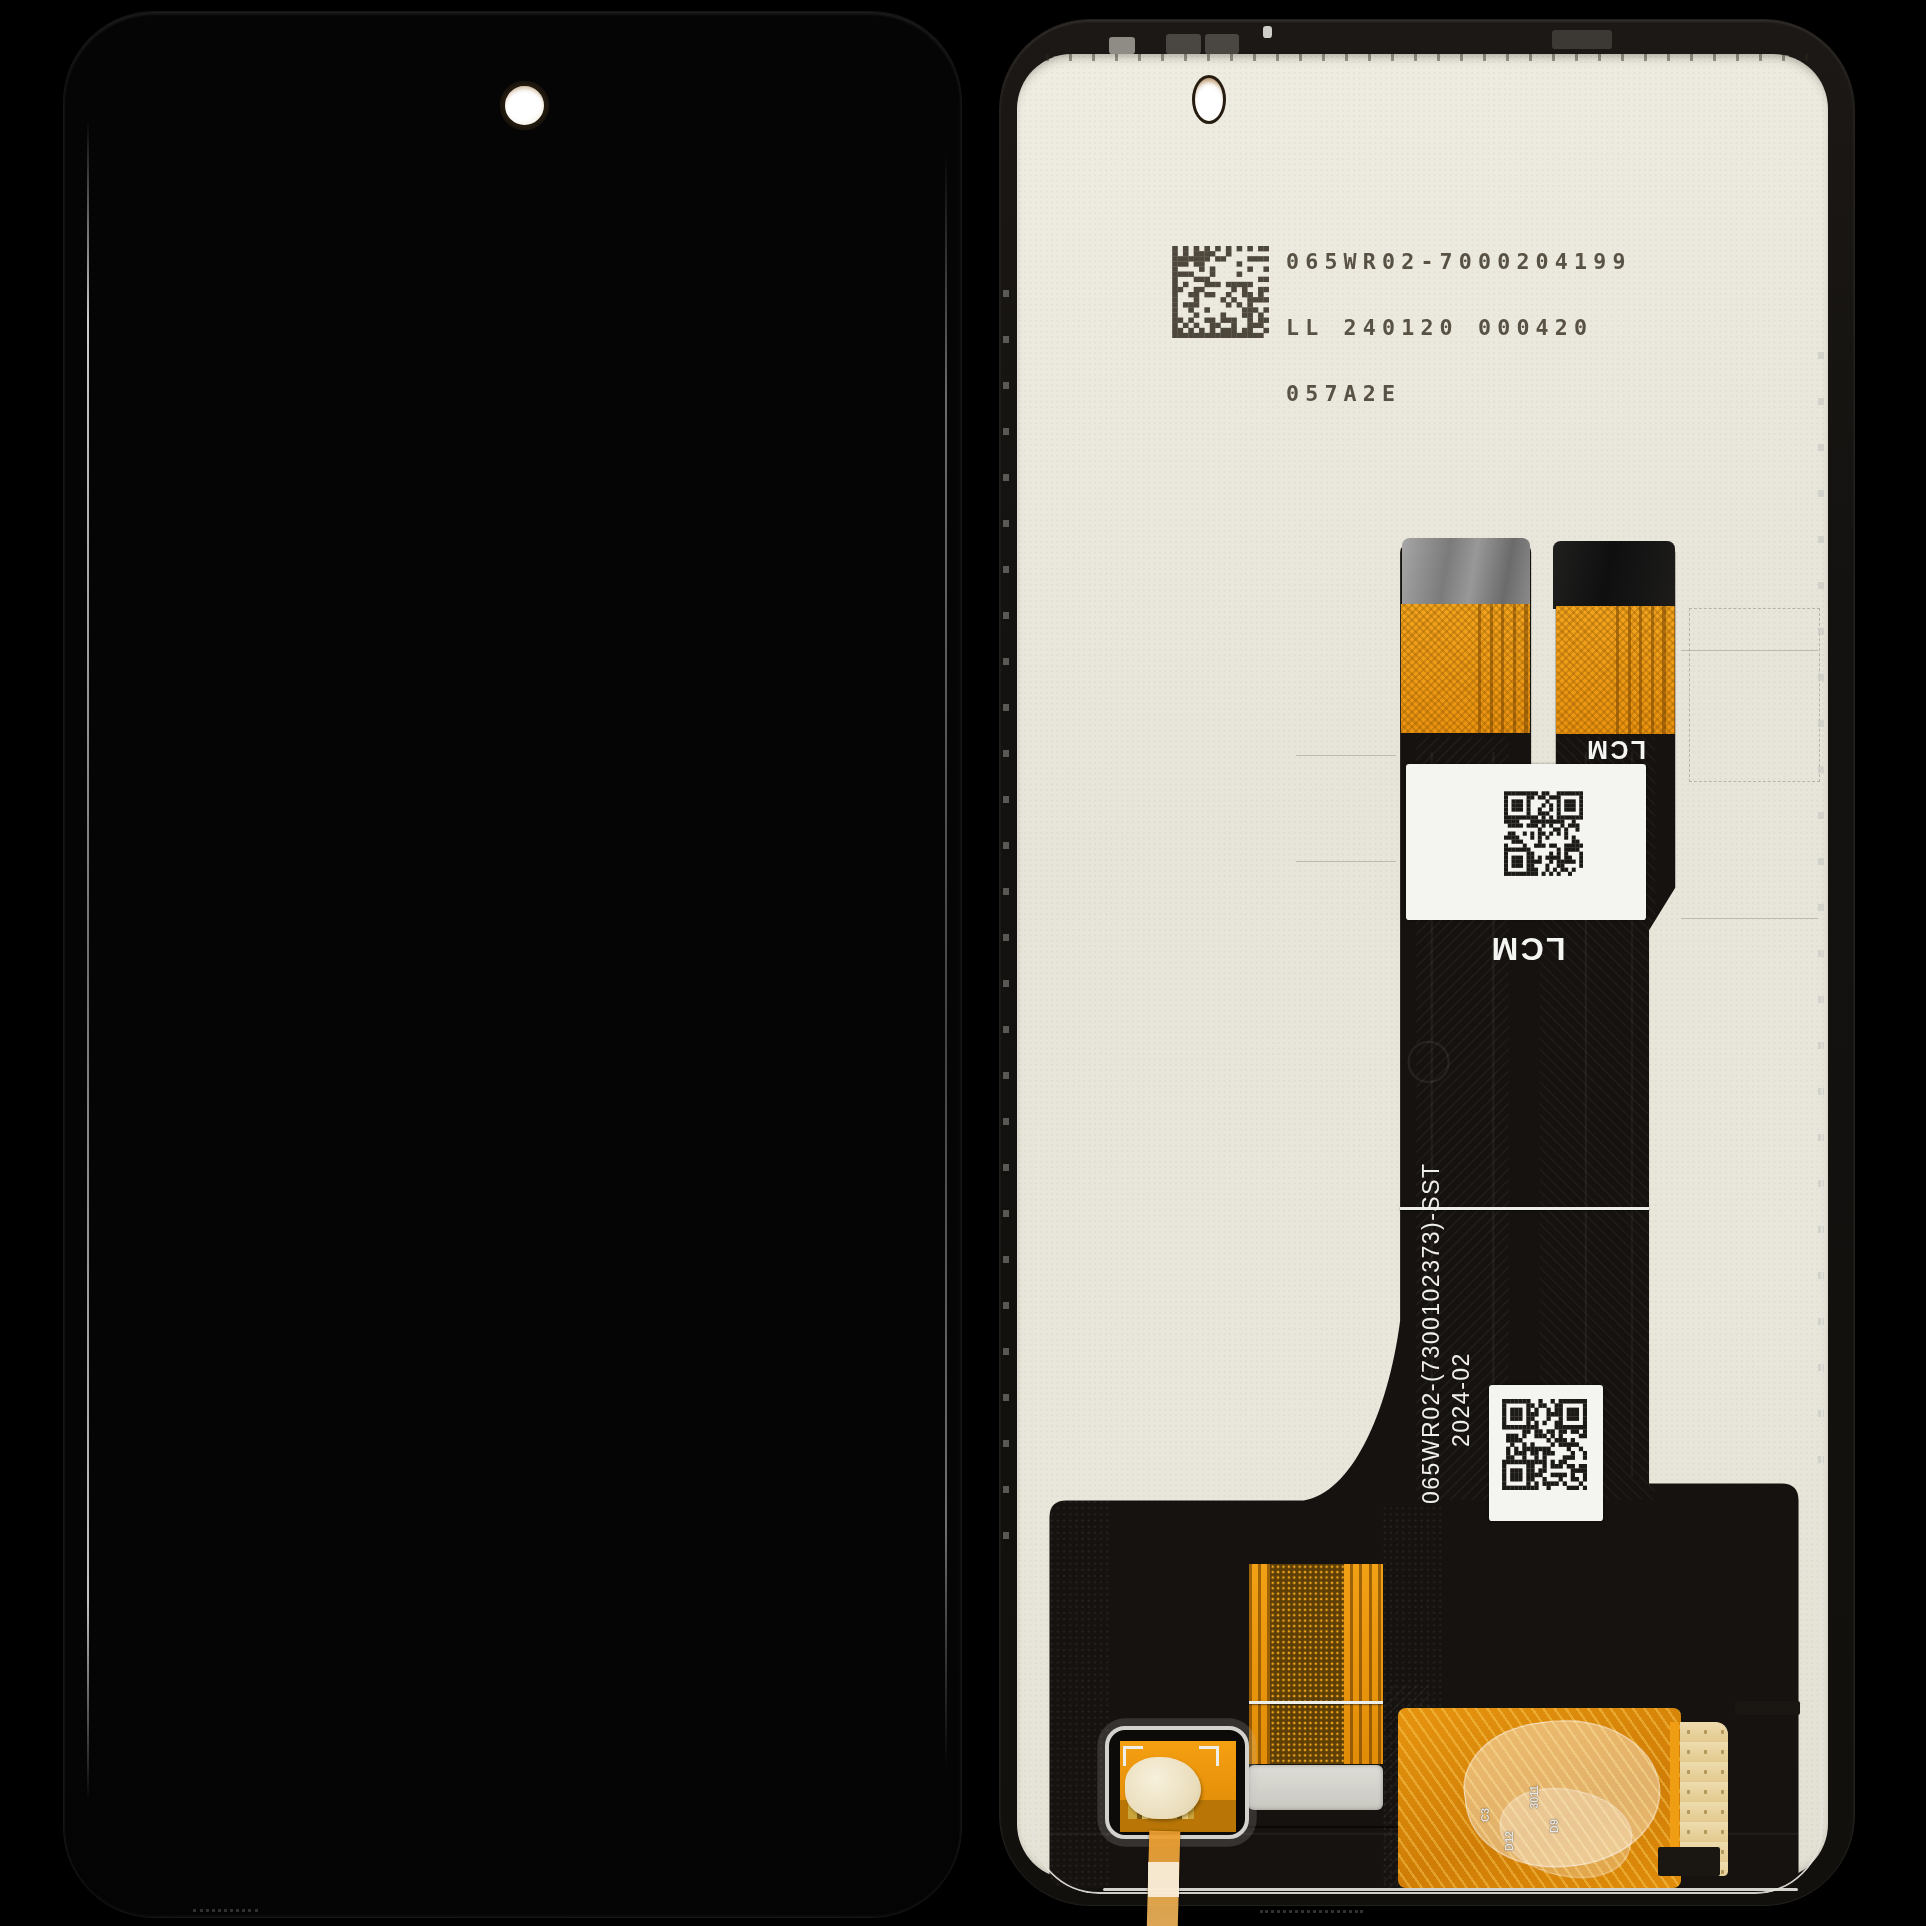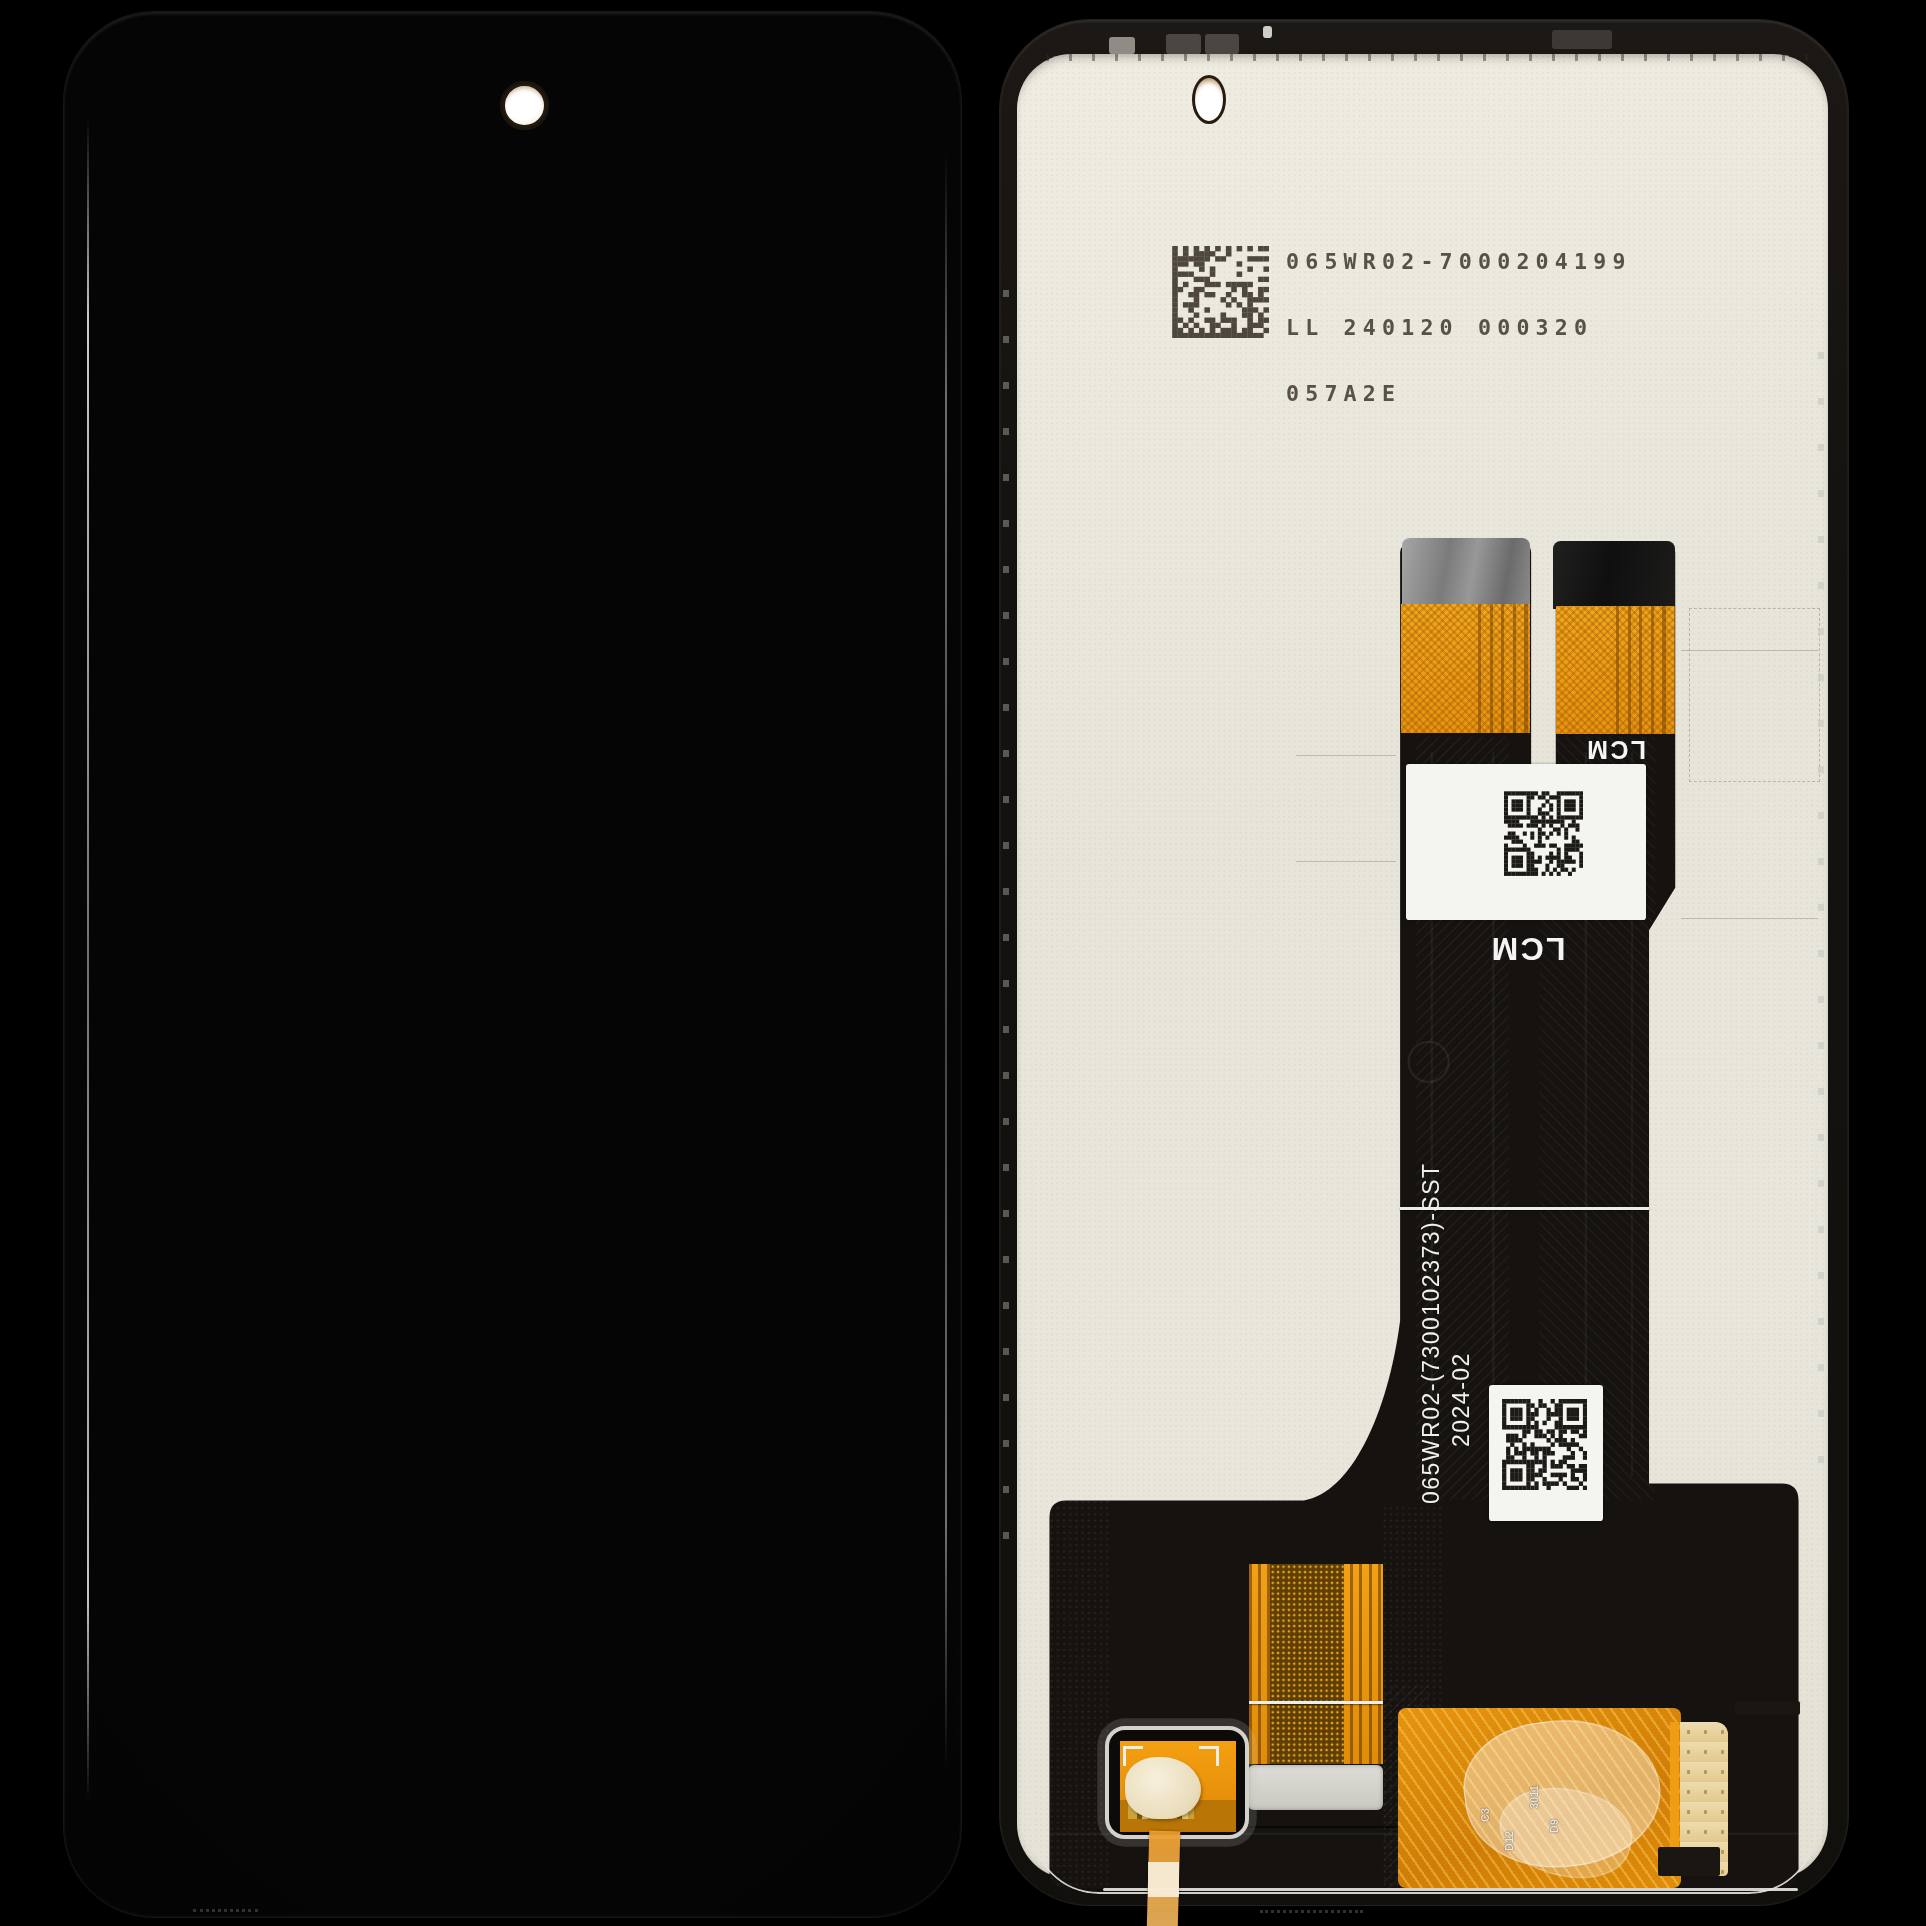--- a/index.html
+++ b/index.html
@@ -19,21 +19,21 @@
   .cam-hole{left:438px;top:71px;width:39px;height:39px;border-radius:50%;
     background:radial-gradient(circle at 45% 42%, #ffffff 55%, #f3eee2 80%, #e8dfc9 100%);
     border:3.1px solid #221a0e;
     box-shadow:0 0 0 2.3px rgba(70,50,25,.35), inset 0 4.6px 4.6px -2.3px rgba(150,95,30,.45);}
   .micro-dots{border-top:3.1px dotted rgba(255,255,255,.35);height:0;}
 
   
   .phone-back{left:999px;top:18.5px;width:848px;height:1885px;border-radius:91px;
     background:linear-gradient(180deg,#1b1815,#141210 30%,#12100d);
     border:0.8px solid #23201c;
-    box-shadow:inset 0 1.5px 2.3px rgba(160,160,160,.2);}
+    box-shadow:inset 0 1.5px 2.3px rgba(160,160,160,.2);padding-left:6px;}
   .inner-rim{left:31px;top:31px;right:31px;bottom:10.8px;border:2.3px solid rgba(228,227,220,.9);
     border-radius:68px;
     -webkit-mask-image:linear-gradient(180deg,transparent 0 42%,#000 60%);
     mask-image:linear-gradient(180deg,transparent 0 42%,#000 60%);}
   .panel{left:17px;top:34px;width:811px;height:1825px;border-radius:55px;
     background:
       radial-gradient(rgba(120,112,95,.08) 0.8px, transparent 1.1px),
       linear-gradient(165deg,#efece2,#e7e4d9 40%,#e9e6db 70%,#e3e0d4);
     background-size:5.4px 5.4px,100% 100%;
     box-shadow:inset 0 7.7px 10.8px -6.2px rgba(60,55,45,.45), inset 0 -6.2px 9.2px -6.2px rgba(60,55,45,.3);}
@@ -286,21 +286,21 @@
           <rect x="63.0" y="113.3" width="7.3" height="7.0" fill="#4d473c"></rect>
           <rect x="70.0" y="113.3" width="7.3" height="7.0" fill="#4d473c"></rect>
           <rect x="77.0" y="113.3" width="7.3" height="7.0" fill="#4d473c"></rect>
           <rect x="84.0" y="113.3" width="7.3" height="7.0" fill="#4d473c"></rect>
           <rect x="91.0" y="113.3" width="7.3" height="7.0" fill="#4d473c"></rect>
           <rect x="98.0" y="113.3" width="7.3" height="7.0" fill="#4d473c"></rect>
           <rect x="105.0" y="113.3" width="7.3" height="7.0" fill="#4d473c"></rect>
           <rect x="112.0" y="113.3" width="7.3" height="7.0" fill="#4d473c"></rect>
         </svg></div>
     <div class="abs serial"><span>065WR02-7000204199</span><br>
-<span>LL 240120 000320</span><br>
+<span>LL 240120 000420</span><br>
 <span>057A2E</span></div>
 
     <div class="abs dash-rect" style="left:689px;top:588px;width:129px;height:172px;"></div>
     <div class="abs faint-line" style="left:296px;top:735px;width:100px;"></div>
     <div class="abs faint-line" style="left:296px;top:841px;width:100px;"></div>
     <div class="abs faint-line" style="left:681px;top:630px;width:137px;"></div>
     <div class="abs faint-line" style="left:681px;top:898px;width:137px;"></div>
 
     <svg class="abs" style="left:0;top:0;" width="848" height="1885" viewBox="0 0 1100 2446">
       <defs>

